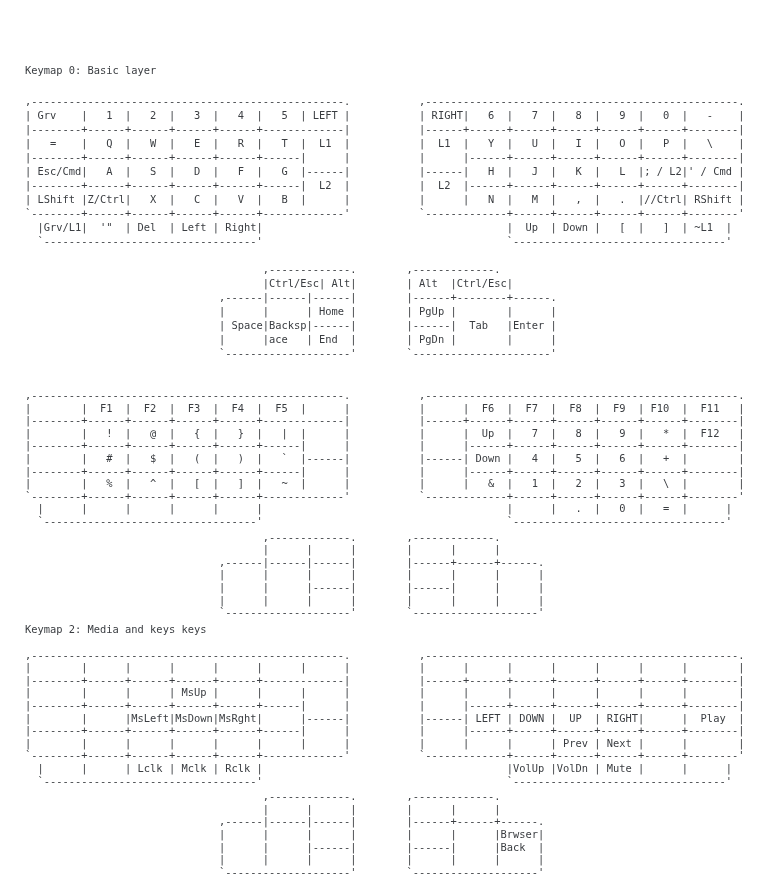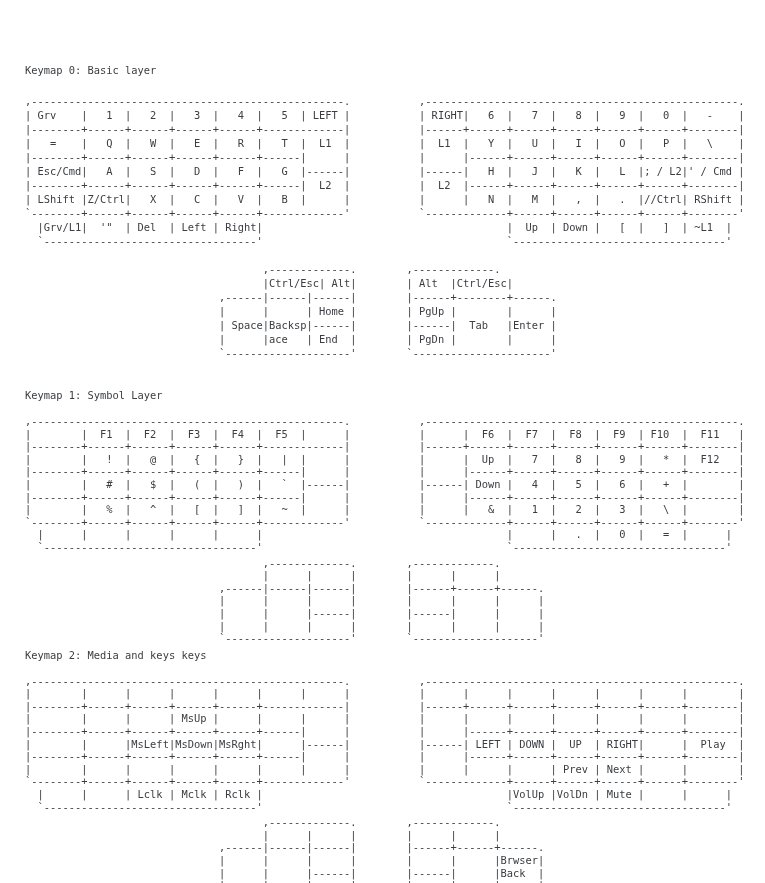--- a/index.html
+++ b/index.html
@@ -53,21 +53,20 @@
     <pre class="thumbs">                                      ,-------------.        ,-------------.
                                       |Ctrl/Esc| Alt|        | Alt  |Ctrl/Esc|
                                ,------|------|------|        |------+--------+------.
                                |      |      | Home |        | PgUp |        |      |
                                | Space|Backsp|------|        |------|  Tab   |Enter |
                                |      |ace   | End  |        | PgDn |        |      |
                                `--------------------'        `----------------------'</pre>
   </section>
 
   <section class="s1">
-    <pre class="title">Keymap 1: Symbol Layer</pre>
     <pre class="block">,--------------------------------------------------.           ,--------------------------------------------------.
 |        |  F1  |  F2  |  F3  |  F4  |  F5  |      |           |      |  F6  |  F7  |  F8  |  F9  | F10  |  F11   |
 |--------+------+------+------+------+-------------|           |------+------+------+------+------+------+--------|
 |        |   !  |   @  |   {  |   }  |   |  |      |           |      |  Up  |   7  |   8  |   9  |   *  |  F12   |
 |--------+------+------+------+------+------|      |           |      |------+------+------+------+------+--------|
 |        |   #  |   $  |   (  |   )  |   `  |------|           |------| Down |   4  |   5  |   6  |   +  |        |
 |--------+------+------+------+------+------|      |           |      |------+------+------+------+------+--------|
 |        |   %  |   ^  |   [  |   ]  |   ~  |      |           |      |   &amp;  |   1  |   2  |   3  |   \  |        |
 `--------+------+------+------+------+-------------'           `-------------+------+------+------+------+--------'
   |      |      |      |      |      |                                       |      |   .  |   0  |   =  |      |

